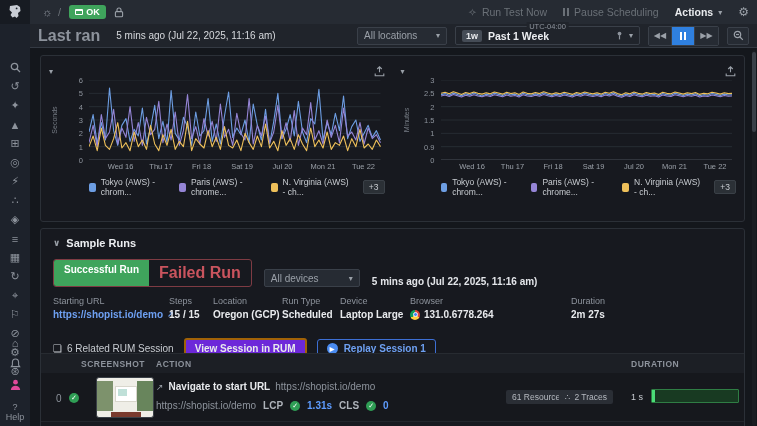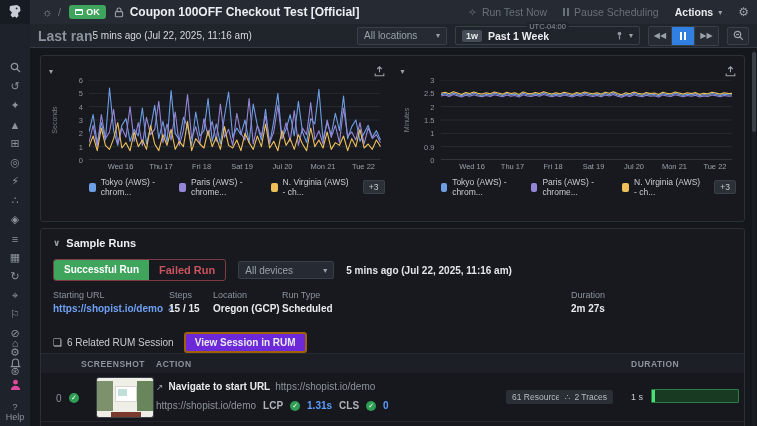--- a/index.html
+++ b/index.html
@@ -24,21 +24,21 @@
   .title { font-size:12px; font-weight:600; color:#eceef1; white-space:nowrap; }
   .topbar-right { margin-left:auto; display:flex; align-items:center; gap:16px; }
   .top-action { color:#6a7077; font-size:10.5px; display:flex; align-items:center; gap:5px; cursor:pointer; white-space:nowrap; }
   .top-action.enabled { color:#e8eaed; font-weight:bold; }
   .caret { font-size:8px; color:#9aa0a8; }
   .gear { color:#9aa0a8; font-size:12px; cursor:pointer; }
   .pbars { display:inline-block; width:2px; height:8px; background:currentColor; box-shadow:4px 0 0 currentColor; margin-right:4px; }
 
   
   .toolbar { position:absolute; left:30px; right:0; top:24px; height:24px; background:#20242b; border-bottom:1px solid #343a43; display:flex; align-items:center; padding:0 8px; }
-  .lastran-label { color:#8d939c; font-size:14px; font-weight:bold; margin-right:0; }
+  .lastran-label { color:#8d939c; font-size:16px; font-weight:bold; margin-right:16px; }
   .lastran-val { color:#d6d9dd; font-size:10px; }
   .toolbar-right { margin-left:auto; display:flex; align-items:center; gap:8px; }
   .select { display:flex; align-items:center; justify-content:space-between; background:#262b33; border:1px solid #3a4049; border-radius:2px; height:18px; padding:0 6px; font-size:10px; color:#9aa0a8; cursor:pointer; }
   .loc-select { width:90px; }
   .time-widget { position:relative; display:flex; align-items:center; gap:6px; border:1px solid #3a4049; border-radius:2px; height:19px; padding:0 6px; width:185px; cursor:pointer; }
   .tz { position:absolute; top:-5px; left:50%; transform:translateX(-50%); background:#20242b; font-size:7.5px; color:#8d939c; padding:0 3px; white-space:nowrap; }
   .tw-badge { background:#454c56; color:#e8eaed; font-size:9px; font-weight:bold; border-radius:2px; padding:1px 4px; }
   .tw-label { font-size:10.5px; font-weight:bold; color:#eceef1; }
   .tw-right { margin-left:auto; display:flex; align-items:center; gap:5px; }
   .btn-group { display:flex; border:1px solid #3a4049; border-radius:2px; overflow:hidden; }
@@ -61,24 +61,24 @@
   .xlabels { position:relative; margin-left:40px; height:13px; }
   .xtick { position:absolute; top:2px; transform:translateX(-50%); font-size:7.5px; color:#9aa0a8; white-space:nowrap; }
   .legend { display:flex; align-items:center; gap:14px; margin-left:40px; margin-top:4px; }
   .legend-item { display:flex; align-items:center; gap:5px; font-size:8.5px; color:#c8ccd1; cursor:pointer; }
   .swatch { width:9px; height:9px; border-radius:2px; display:inline-block; }
   .more-badge { background:#2b3036; border:1px solid #3a4047; color:#c8ccd1; font-size:8.5px; border-radius:2px; padding:1px 5px; cursor:pointer; }
 
   .runs-panel { position:absolute; left:40px; top:228px; width:705px; height:210px; background:#17191f; border:1px solid #2b3037; border-radius:3px; }
   .runs-head { display:flex; align-items:center; gap:6px; padding:8px 12px 0 12px; font-size:11px; font-weight:600; color:#eceef1; }
   .chev { color:#9aa0a8; font-size:9px; cursor:pointer; }
-  .runs-controls { display:flex; align-items:center; gap:12px; padding:10px 12px 0 12px; }
+  .runs-controls { display:flex; align-items:flex-end; gap:12px; padding:10px 12px 0 12px; }
   .seg { display:inline-flex; border-radius:3px; overflow:hidden; border:1px solid #7e3b43; }
   .seg-ok { background:#3fa45c; color:#fff; font-size:10px; font-weight:bold; padding:4px 10px; cursor:pointer; }
-  .seg-fail { background:transparent; color:#c9545e; font-size:11px; font-weight:bold; padding:4px 10px; cursor:pointer; }
+  .seg-fail { background:transparent; color:#c9545e; font-size:16px; font-weight:bold; padding:4px 10px; cursor:pointer; }
   .dev-select { width:96px; }
   .runs-ts { font-size:10px; font-weight:bold; color:#e3e5e9; }
 
   .details { position:relative; height:34px; margin-top:9px; }
   .dcol { position:absolute; top:0; }
   .dlabel { font-size:9px; color:#8d939c; margin-bottom:3px; white-space:nowrap; }
   .dval { font-size:10px; font-weight:bold; color:#e8eaed; white-space:nowrap; display:flex; align-items:center; gap:4px; }
   .dval a, .link { color:#6ea0f2; text-decoration:none; font-weight:bold; cursor:pointer; }
   .dotted { border-bottom:1px dotted #8d939c; cursor:pointer; }
   .chrome-ic { position:relative; width:10px; height:10px; border-radius:50%; display:inline-block;
@@ -180,21 +180,20 @@
     <span class="sun">☼</span>
     <span class="slash">/</span>
     <span class="ok-badge">
       <span class="win"></span>
       <span>OK</span>
     </span>
     <svg width="10" height="11" viewBox="0 0 10 11" style="margin-right:6px">
       <rect x="1.4" y="4.6" width="7.2" height="5.2" rx="1" fill="none" stroke="#9aa0a8" stroke-width="1.1"></rect>
       <path d="M3 4.6 V3 a2 2 0 0 1 4 0 V4.6" fill="none" stroke="#9aa0a8" stroke-width="1.1"></path>
     </svg>
-    <h1 class="title">Coupon 100OFF Checkout Test [Official]</h1>
     <div class="topbar-right">
       <span class="top-action">
         <span>✧</span>
         <span>Run Test Now</span>
       </span>
       <span class="top-action">
         <span class="pbars"></span>
         <span>Pause Scheduling</span>
       </span>
       <span class="top-action enabled">
@@ -391,32 +390,47 @@
         <div class="dval">15 / 15</div>
       </div>
       <div class="dcol" style="left:172px">
         <div class="dlabel">Location</div>
         <div class="dval">Oregon (GCP)</div>
       </div>
       <div class="dcol" style="left:241px">
         <div class="dlabel">Run Type</div>
         <div class="dval">Scheduled</div>
       </div>
+      <div class="dcol" style="left:299px">
+        <div class="dlabel">Device</div>
+        <div class="dval">Laptop Large</div>
+      </div>
+      <div class="dcol" style="left:369px">
+        <div class="dlabel">Browser</div>
+        <div class="dval">
+            <span class="chrome-ic"></span>
+            <span>131.0.6778.264</span>
+          </div>
+      </div>
       <div class="dcol" style="left:530px">
         <div class="dlabel">Duration</div>
         <div class="dval">2m 27s</div>
       </div>
     </div>
 
     <div class="rum-row">
       <span class="rum-label">
         <span>❏</span>
         <span>6 Related RUM Session</span>
       </span>
       <button class="btn">View Session in RUM</button>
+      <button class="btn btn-replay">
+        <span class="play-circ">▶</span>
+        <span>Replay Session 1</span>
+      </button>
     </div>
 
     <div class="tbl-head">
       <span class="th" style="left:40px">SCREENSHOT</span>
       <span class="th" style="left:115px">ACTION</span>
       <span class="th" style="left:590px">DURATION</span>
     </div>
 
     <div class="tbl-row">
       <span class="step-num">0</span>

